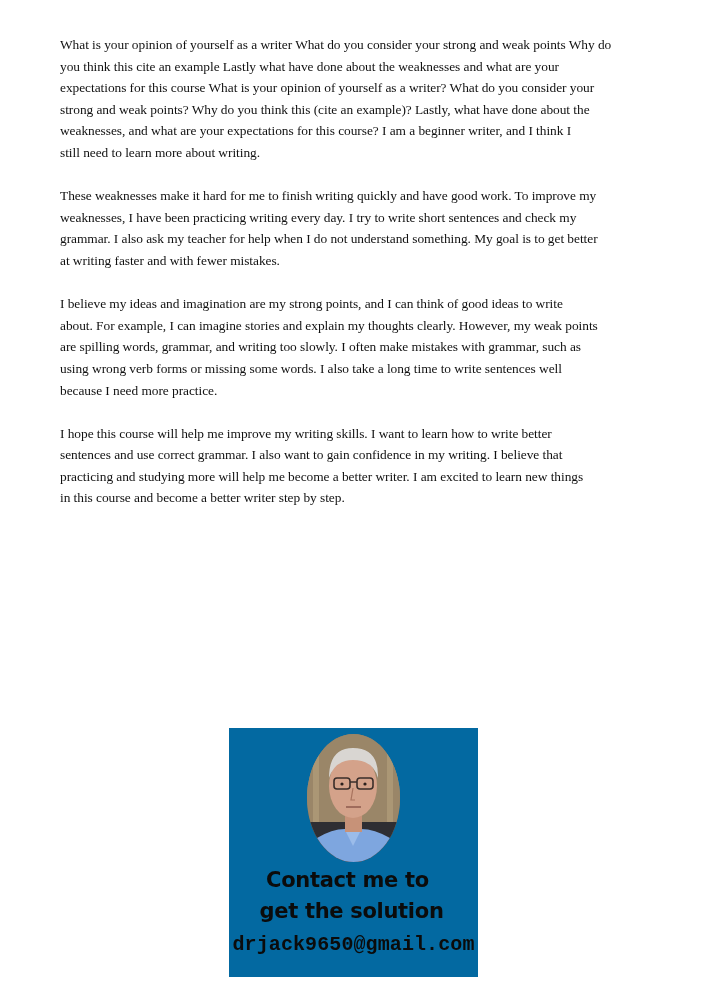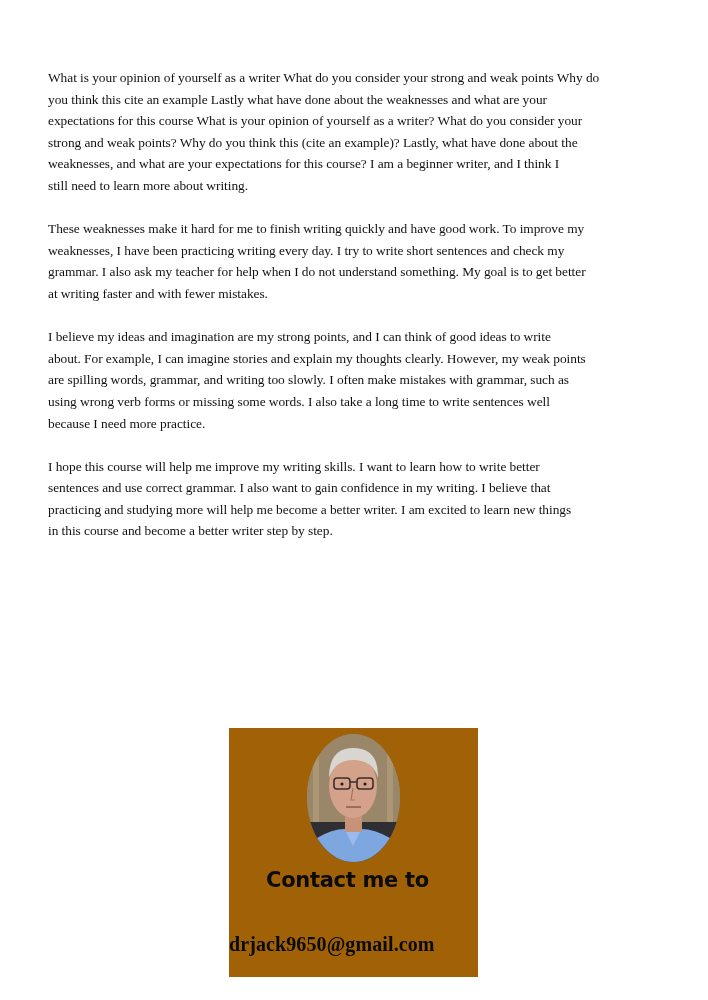--- a/index.html
+++ b/index.html
@@ -10,39 +10,38 @@
     body {
       width: 708px;
       height: 1000px;
       position: relative;
       overflow: hidden;
       font-family: "Liberation Serif", "DejaVu Serif", serif;
       color: #111111;
     }
     .doc {
       position: absolute;
-      left: 48px;
+      left: 60px;
       top: 34px;
       width: 620px;
-      margin-top: 33px;
     }
     .para {
       font-size: 13.4px;
       line-height: 21.6px;
       margin: 0 0 21.6px 0;
       white-space: pre-line;
       letter-spacing: -0.05px;
     }
     .card {
       position: absolute;
       left: 229px;
       top: 728px;
       width: 249px;
       height: 249px;
-      background: #a16207;
+      background: #0369a1;
     }
     .portrait {
       position: absolute;
       left: 78px;
       top: 6px;
       width: 93px;
       height: 128px;
       border-radius: 50%;
       overflow: hidden;
       background: linear-gradient(180deg, #8a7a62 0%, #a89474 40%, #6f6350 65%, #2f2f34 80%, #2f2f34 100%);
@@ -59,21 +58,22 @@
       color: #0b0b0b;
       letter-spacing: -0.3px;
     }
     .cta.line1 { top: 140px; left: -6px; }
     .cta.line2 { top: 171px; left: -2px; }
     .email {
       position: absolute;
       left: 0;
       top: 205px;
       width: 249px;
-      font-family: Liberation Serif, serif;
+      text-align: center;
+      font-family: Liberation Mono, monospace;
       font-weight: bold;
       font-size: 20px;
       color: #0b0b0b;
       letter-spacing: 0.1px;
     }
   </style>
 </head>
 <body>
 
 <div class="doc">
@@ -121,14 +121,15 @@
       <line x1="43" y1="48" x2="50" y2="48" stroke="#3a2e2a" stroke-width="1.4"></line>
 
       <circle cx="35" cy="50" r="1.6" fill="#2a1f1c"></circle>
       <circle cx="58" cy="50" r="1.6" fill="#2a1f1c"></circle>
 
       <path d="M46 54 L44 66 L48 66" fill="none" stroke="#a8735e" stroke-width="1.2"></path>
       <line x1="39" y1="73" x2="54" y2="73" stroke="#8e5a4c" stroke-width="1.6"></line>
     </svg>
   </div>
   <div class="cta line1">Contact me to</div>
+  <div class="cta line2">get the solution</div>
   <div class="email">drjack9650@gmail.com</div>
 </div>
 
 </body></html>

